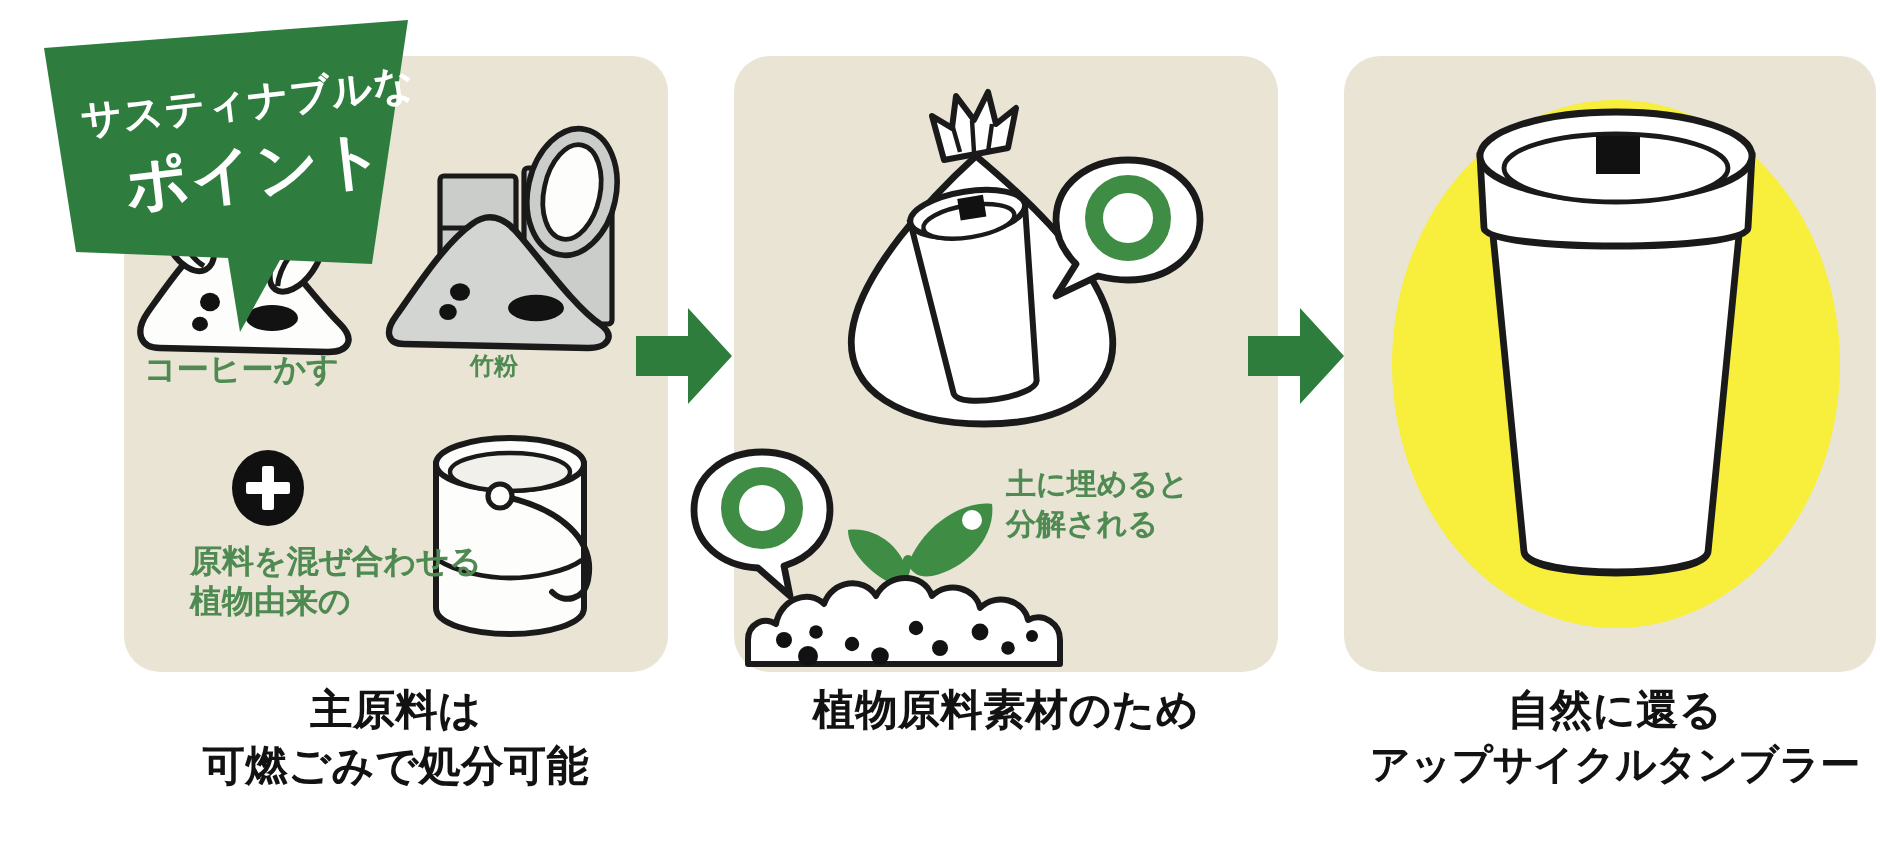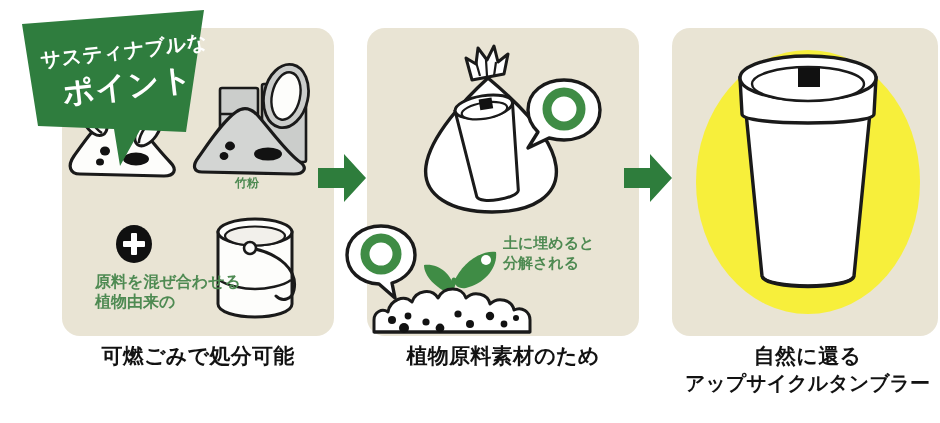--- a/index.html
+++ b/index.html
@@ -195,20 +195,21 @@
       <path d="M55,34 C84,40 102,56 98,76 C96,86 86,88 80,82" fill="none" stroke="#1A1A1A" stroke-width="3" stroke-linecap="round"></path>
       <circle cx="54" cy="34" r="6" fill="#FDFDFB" stroke="#1A1A1A" stroke-width="2.6"></circle>
     </svg>
   </div>
 
   <div id="plus-badge">
     <div class="v"></div>
       <div class="h"></div>
   </div>
 
+  <div class="green-label" id="label-coffee">コーヒーかす</div>
   <div class="green-label" id="label-bamboo">竹粉</div>
   <div class="green-label" id="label-mix">
     <span>原料を混ぜ合わせる</span>
     <span>植物由来の</span>
   </div>
 
   <div class="ill" id="ill-bag">
     <svg viewBox="0 0 200 180" width="200" height="180">
 
       <path d="M96,38 C120,58 160,94 164,126 C168,156 140,172 100,172
@@ -305,20 +306,21 @@
     <svg viewBox="0 0 228 165" width="228" height="165" style="position:absolute;left:0;top:0;">
       <path d="M14,16 L196,2 L178,124 L132,122 L112,158 L106,121 L30,118 Z" fill="#2F7D3E"></path>
     </svg>
     <div class="bannertxt">
       <div class="line1">サスティナブルな</div>
       <div class="line2">ポイント</div>
     </div>
   </div>
 
   <div class="caption" id="cap-1">
+    <span class="l1">主原料は</span>
     <span class="l2">可燃ごみで処分可能</span>
   </div>
   <div class="caption" id="cap-2">
     <span class="l1">植物原料素材のため</span>
   </div>
   <div class="caption" id="cap-3">
     <span class="l1">自然に還る</span>
     <span class="l2">アップサイクルタンブラー</span>
   </div>
 

